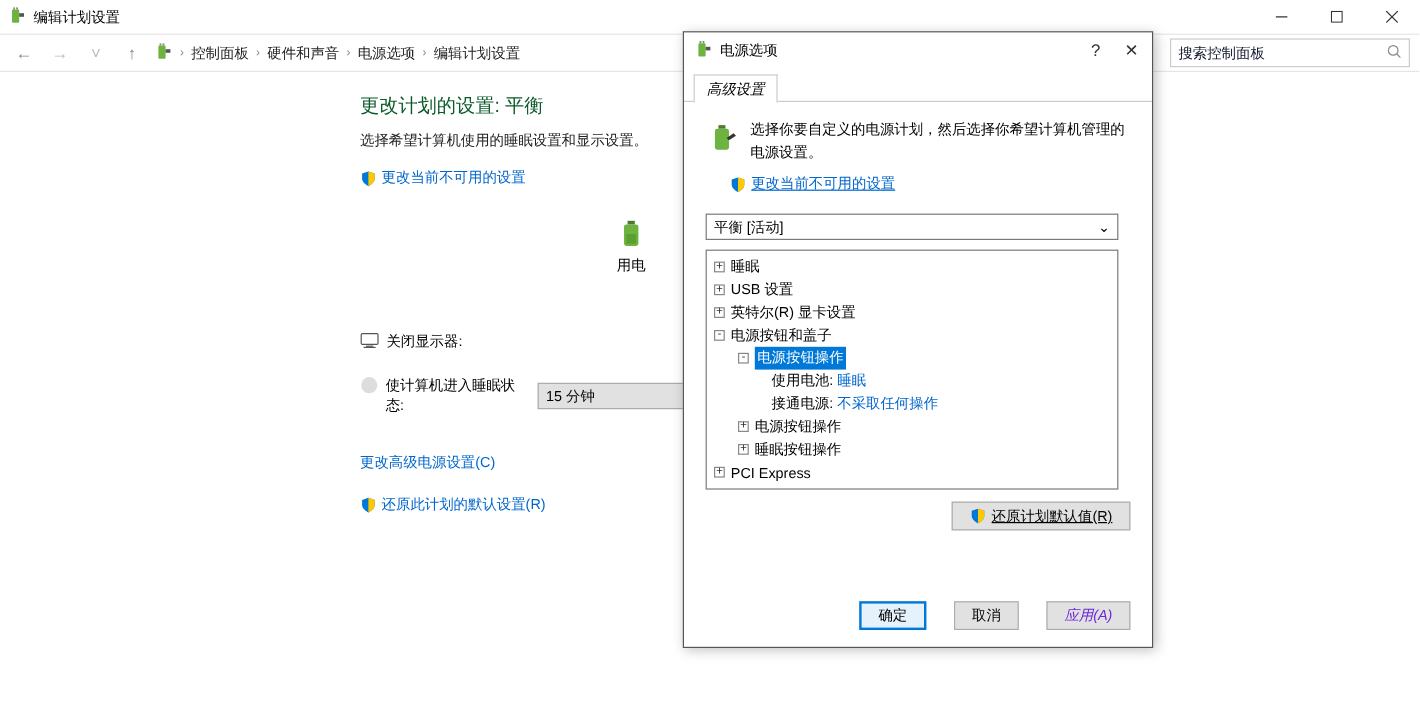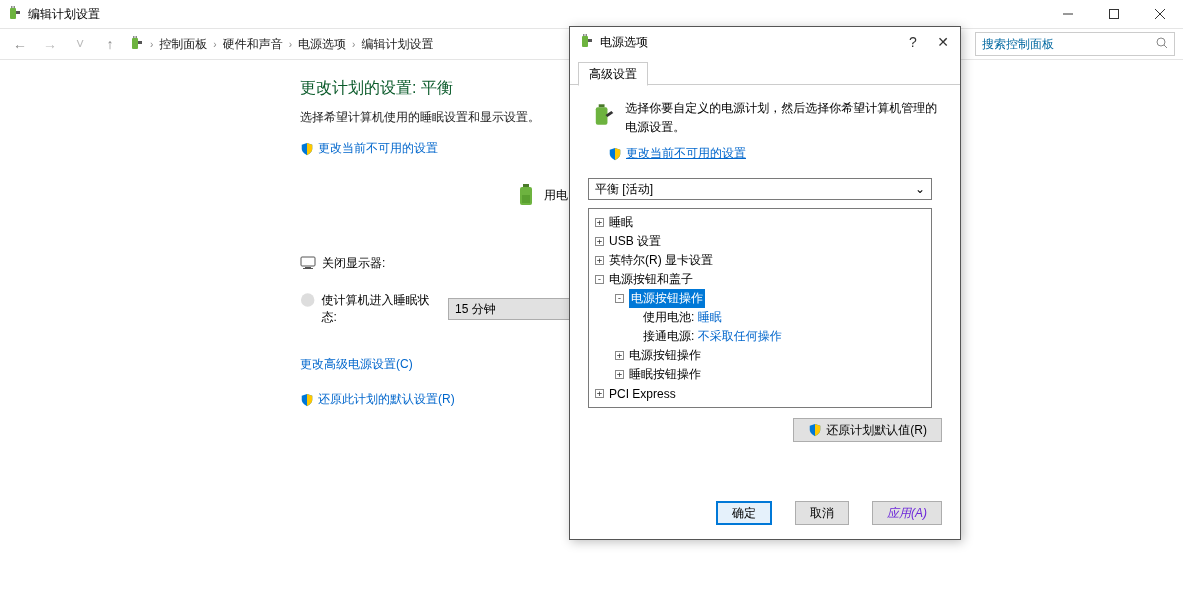--- a/index.html
+++ b/index.html
@@ -12,21 +12,21 @@
 .win-controls { position: absolute; right: 0; top: 0; display: flex; }
 .win-btn { width: 46px; height: 28px; display: flex; align-items: center; justify-content: center; color: #000; }
 .win-btn svg { width: 10px; height: 10px; stroke: #333; stroke-width: 1; fill: none; }
 
 
 .toolbar { display: flex; align-items: center; height: 32px; padding: 0 8px; border-top: 1px solid #e5e5e5; border-bottom: 1px solid #e5e5e5; gap: 6px; color: #555; }
 .toolbar .nav-arrow { width: 24px; text-align: center; color: #888; font-size: 14px; }
 .toolbar .nav-arrow.dim { color: #bbb; }
 .toolbar .sep { color: #888; font-size: 10px; }
 .crumb { color: #222; }
-.search-box { margin-left: auto; width: 200px; height: 24px; border: 1px solid #ccc; display: flex; align-items: center; padding: 0 6px; color: #0369a1; }
+.search-box { margin-left: auto; width: 200px; height: 24px; border: 1px solid #ccc; display: flex; align-items: center; padding: 0 6px; color: #0f172a; }
 .search-box .mag { margin-left: auto; }
 
 
 .page { position: absolute; left: 300px; top: 78px; width: 560px; }
 .page h1 { font-size: 16px; color: #0a5a2a; font-weight: normal; margin-bottom: 10px; }
 .page .desc { color: #222; margin-bottom: 14px; }
 .link { color: #0066cc; cursor: pointer; }
 .shield-row { display: flex; align-items: center; gap: 4px; margin-bottom: 24px; }
 .row-icons { display: flex; align-items: center; gap: 50px; margin-bottom: 46px; margin-left: 212px;}
 .setting-row { display: flex; align-items: center; gap: 8px; margin-bottom: 20px; }
@@ -35,36 +35,36 @@
 .adv-link { margin-top: 30px; color: #0066cc; }
 .restore-row { margin-top: 18px; display: flex; align-items: center; gap: 4px; }
 
 
 .dialog { position: absolute; left: 569px; top: 26px; width: 392px; height: 514px; background: #fff; border: 1px solid #555; box-shadow: 2px 2px 10px rgba(0,0,0,.25); display: flex; flex-direction: column; }
 .dlg-title { display: flex; align-items: center; height: 30px; padding: 0 8px; }
 .dlg-title .title { margin-left: 6px; }
 .dlg-title .help { margin-left: auto; width: 18px; text-align: center; font-size: 14px; color: #333; }
 .dlg-title .close { width: 18px; text-align: center; font-size: 14px; color: #333; margin-left: 12px;}
 .tab-strip { height: 28px; border-bottom: 1px solid #ccc; position: relative; }
-.tab { position: absolute; left: 8px; top: 5px; height: 24px; padding: 0 10px; display: flex; align-items: center; border: 1px solid #ccc; border-bottom: 1px solid #fff; background: #fff; }
+.tab { position: absolute; left: 8px; top: 5px; height: 24px; padding: 0 10px; display: flex; align-items: center; border: 1px solid #ccc; border-bottom: 1px solid #fff; background: #fff; font-style: italic; }
 .dlg-body { flex: 1; padding: 14px 18px; display: flex; flex-direction: column; }
 .intro { display: flex; gap: 10px; margin-bottom: 8px; }
 .intro .text { line-height: 1.6; }
 .dlg-body .shield-row { margin-left: 20px; margin-bottom: 16px; }
 .plan-select { width: 344px; height: 22px; border: 1px solid #7a7a7a; display: flex; align-items: center; padding: 0 6px; margin-bottom: 8px; }
 .plan-select .chev { margin-left: auto; }
 .tree-wrap { width: 344px; height: 200px; border: 1px solid #7a7a7a; overflow-y: scroll; padding: 4px 0; }
 .tree-wrap::-webkit-scrollbar { width: 17px; }
 .tree-wrap::-webkit-scrollbar-track { background: #f0f0f0; }
 .tree-wrap::-webkit-scrollbar-thumb { background: #c1c1c1; border: 1px solid #a0a0a0;}
 .tnode { display: flex; align-items: center; height: 19px; }
 .pm { width: 9px; height: 9px; border: 1px solid #888; display: flex; align-items: center; justify-content: center; margin-right: 5px; font-size: 9px; line-height: 1; color: #333; font-family: monospace; }
 .sel { background: #0078d7; color: #fff; padding: 1px 2px; }
 .val-link { color: #0066cc; }
-.restore-btn-row { display: flex; justify-content: flex-end; margin-top: 10px; }
+.restore-btn-row { display: flex; justify-content: flex-end; margin-top: 10px; text-decoration: underline; }
 .btn { height: 24px; padding: 0 14px; border: 1px solid #adadad; background: #e1e1e1; display: flex; align-items: center; gap: 4px; }
 .btn.default { border: 2px solid #0078d7; background: #e5f1fb; }
 .btn.disabled { color: #6d28d9; font-style: italic; }
 .dlg-buttons { display: flex; gap: 23px; justify-content: flex-end; padding: 14px 18px; }
 
 
 .ico-shield { width: 14px; height: 14px; }
 .ico-battery { width: 28px; height: 28px; }
 .ico-power { width: 16px; height: 16px; }
 .ico-monitor { width: 16px; height: 16px; }
@@ -137,21 +137,21 @@
   <h1>更改计划的设置: 平衡</h1>
   <div class="desc">选择希望计算机使用的睡眠设置和显示设置。</div>
   <div class="shield-row">
     <svg class="ico-shield" viewBox="0 0 16 16">
         <path d="M8 1 L14 3 V8 C14 12 8 15 8 15 C8 15 2 12 2 8 V3 Z" fill="#0078d7"></path>
         <path d="M8 1 L14 3 V8 C14 12 8 15 8 15 V1 Z" fill="#ffc800"></path>
       </svg>
     <span class="link">更改当前不可用的设置</span>
   </div>
   <div class="row-icons">
-    <div style="display:flex;align-items:center;gap:4px;">
+    <div style="display:flex;align-items:center;gap:4px;flex-direction:column;">
       <svg class="ico-battery" viewBox="0 0 28 28">
           <rect x="8" y="6" width="12" height="18" rx="2" fill="#6db33f"></rect>
           <rect x="11" y="3" width="6" height="3" fill="#4a7a2a"></rect>
           <rect x="10" y="14" width="8" height="8" fill="#5aa030"></rect>
         </svg>
       <span>用电</span>
     </div>
   </div>
   <div class="setting-row">
     <div class="lbl">

